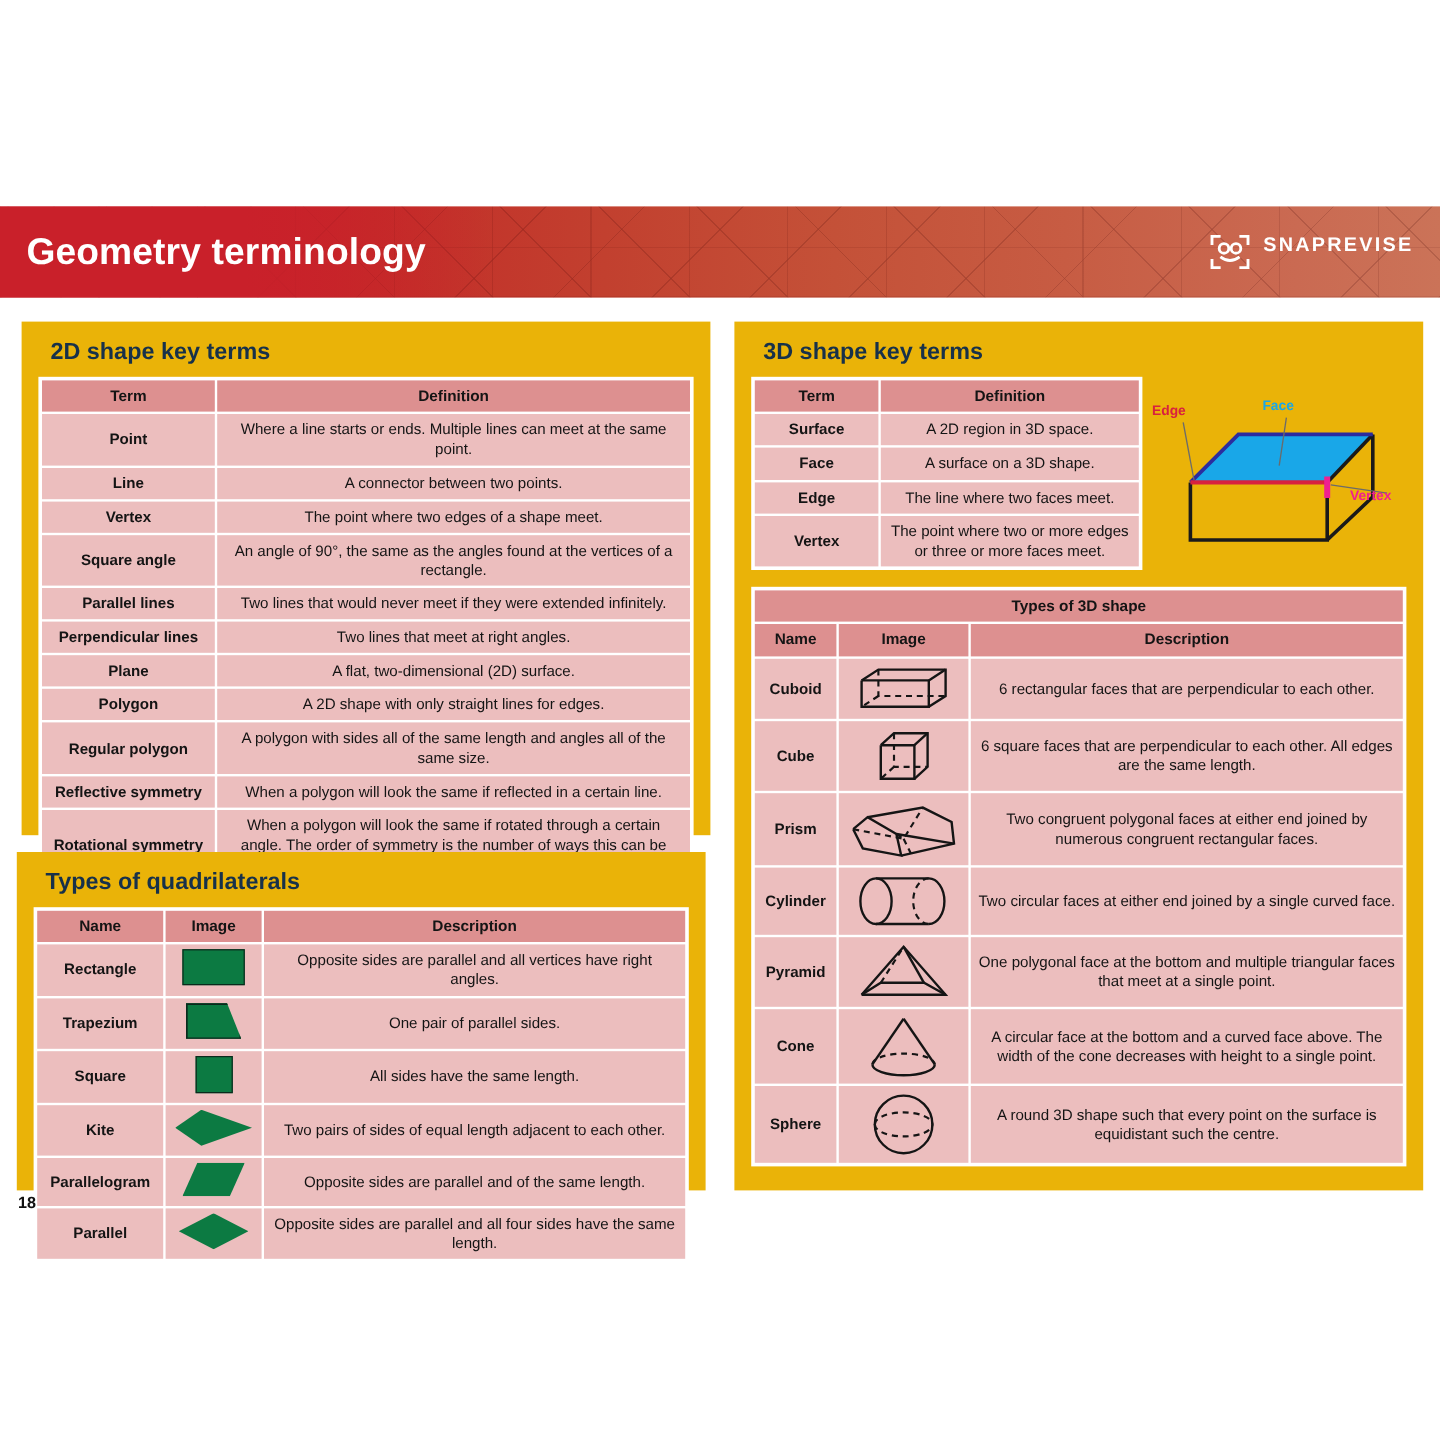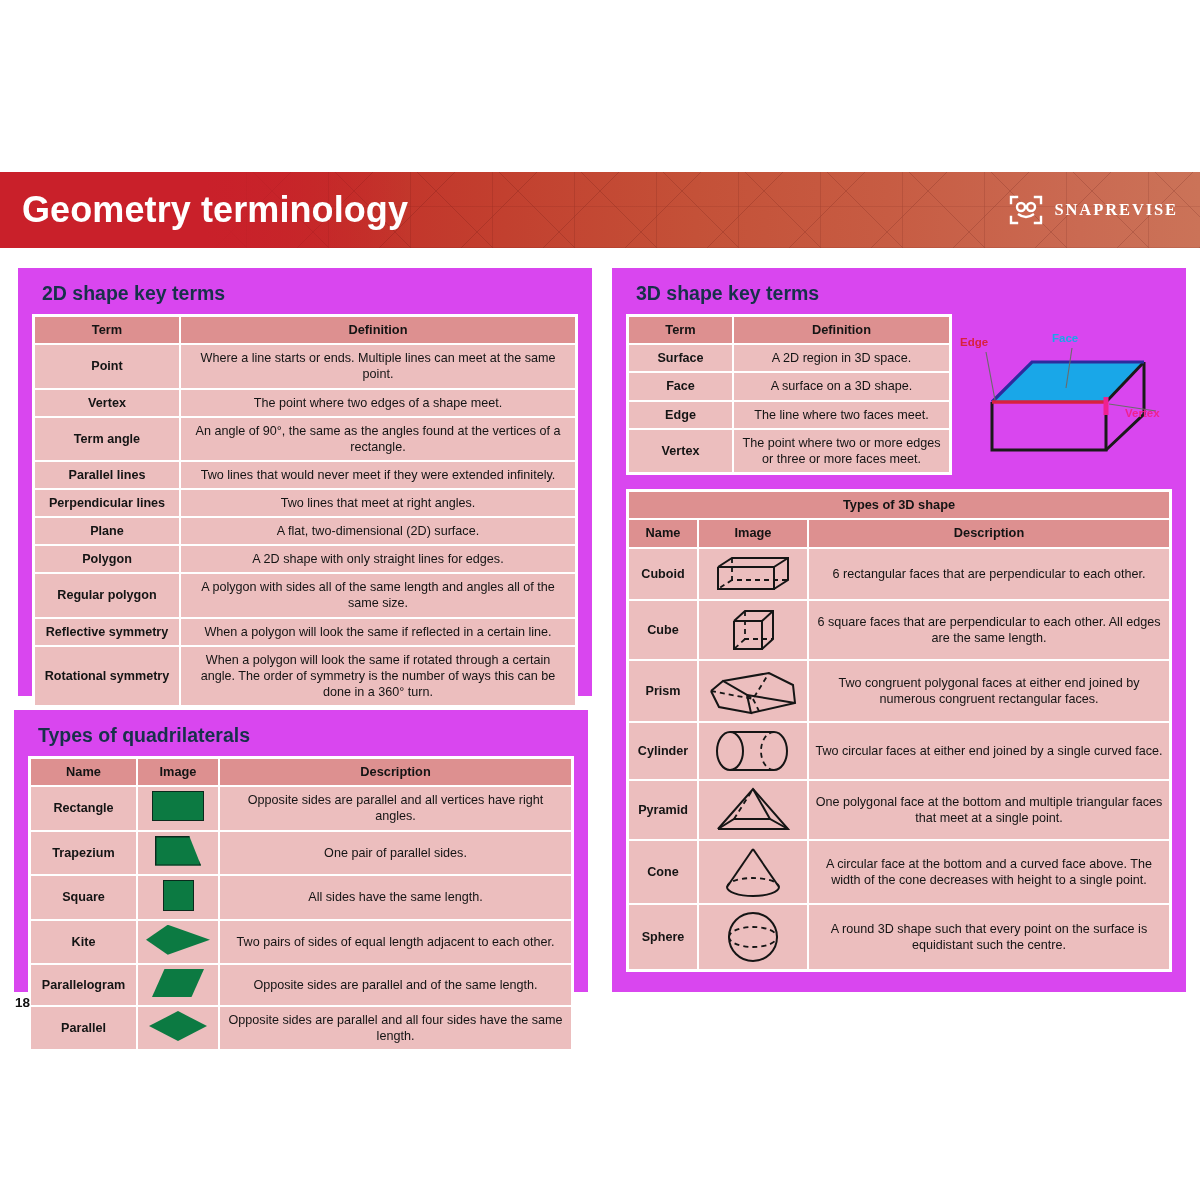--- a/index.html
+++ b/index.html
@@ -27,33 +27,33 @@
       repeating-linear-gradient(-45deg, rgba(70,8,8,.55) 0 1px, transparent 1px 58px),
       repeating-linear-gradient(90deg, rgba(70,8,8,.40) 0 1px, transparent 1px 82px),
       repeating-linear-gradient(0deg, rgba(70,8,8,.30) 0 1px, transparent 1px 41px);
   }
   .banner-fade {
     position:absolute; inset:0;
     background: linear-gradient(90deg, #c9202a 0%, #c9202a 17%, rgba(201,32,42,0) 34%);
   }
   .banner-title {
     position: absolute; left: 22px; top: 50%; transform: translateY(-50%);
-    color: #ffffff; font-size: 36px; font-weight: 700; letter-spacing: .1px;
+    color: #ffffff; font-size: 31px; font-weight: 700; letter-spacing: .1px;
     z-index: 4; white-space: nowrap;
   }
   .logo-wrap {
     position:absolute; right: 22px; top: 50%; transform: translateY(-50%);
-    display:flex; align-items:center; gap: 11px; z-index: 4; font-family: Liberation Serif, serif;
+    display:flex; align-items:flex-start; gap: 11px; z-index: 4;
   }
   .logo-word { color:#fff; font-size:16.5px; font-weight:700; letter-spacing:1.9px; }
 
   
   .panel {
     position: absolute;
-    background: #d946ef;
+    background: #eab308;
     padding: 12px 14px 14px 14px;
   }
   #panel-2d   { left: 18px;  top: 268px; width: 574px; height: 428px; }
   #panel-quad { left: 14px;  top: 710px; width: 574px; height: 282px; }
   #panel-3d   { left: 612px; top: 268px; width: 574px; height: 724px; }
 
   .panel-title {
     color: #17314a; font-size: 19.5px; font-weight: 700;
     margin: 2px 0 9px 10px;
   }
@@ -158,25 +158,29 @@
             <th>Term</th>
             <th>Definition</th>
           </tr>
         </thead>
         <tbody id="tb-2d">
             <tr>
               <td class="name">Point</td>
               <td>Where a line starts or ends. Multiple lines can meet at the same point.</td>
             </tr>
             <tr>
+              <td class="name">Line</td>
+              <td>A connector between two points.</td>
+            </tr>
+            <tr>
               <td class="name">Vertex</td>
               <td>The point where two edges of a shape meet.</td>
             </tr>
             <tr>
-              <td class="name">Term angle</td>
+              <td class="name">Square angle</td>
               <td>An angle of 90°, the same as the angles found at the vertices of a rectangle.</td>
             </tr>
             <tr>
               <td class="name">Parallel lines</td>
               <td>Two lines that would never meet if they were extended infinitely.</td>
             </tr>
             <tr>
               <td class="name">Perpendicular lines</td>
               <td>Two lines that meet at right angles.</td>
             </tr>

